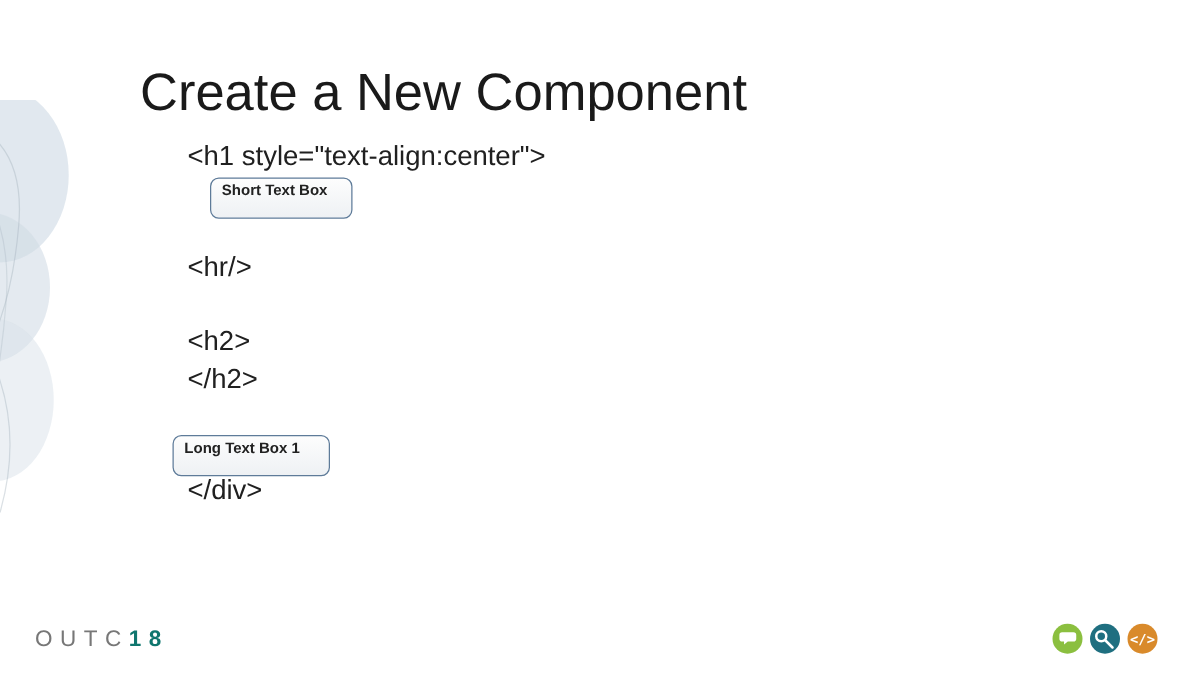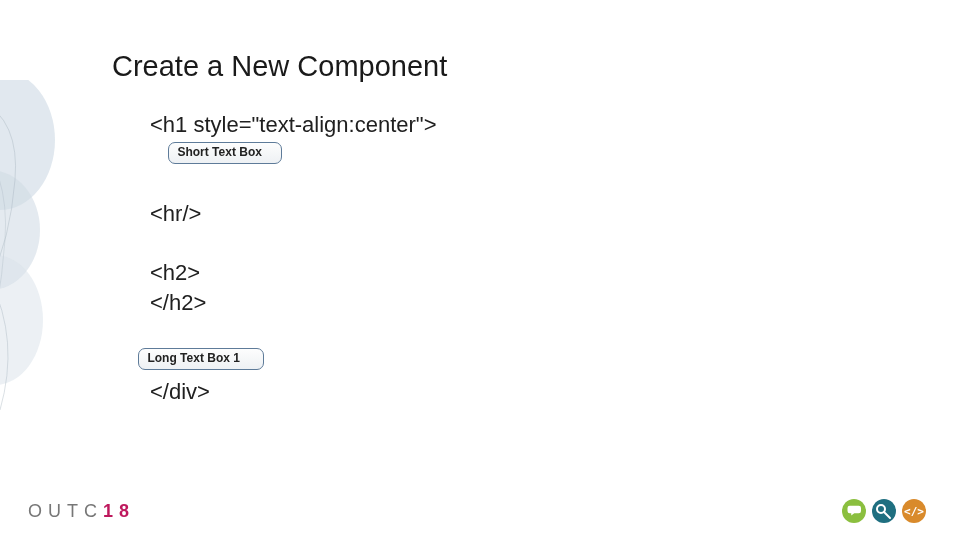--- a/index.html
+++ b/index.html
@@ -1,28 +1,28 @@
 <!DOCTYPE html>
 <html><head>
 <meta charset="utf-8">
 <style>
   html,body{margin:0;padding:0;width:960px;height:540px;background:#fff;font-family:"Segoe UI",Arial,sans-serif;overflow:hidden}
   .deco{position:absolute;left:-40px;top:80px;width:120px;height:360px;pointer-events:none}
   .deco svg{width:100%;height:100%}
-  .title{position:absolute;left:112px;top:50px;font-size:29px;color:#1a1a1a;font-weight:400}
+  .title{position:absolute;left:112px;top:50px;font-size:42px;color:#1a1a1a;font-weight:400}
   .code{position:absolute;left:150px;top:110px;font-size:22px;color:#202020;line-height:1.35}
   .code .row{white-space:pre}
   .rel{position:relative;display:inline-block}
-  .pill{position:absolute;background:linear-gradient(#fdfdfd,#eef1f4);border:1px solid #5e7b99;border-radius:7px;font-size:12px;font-weight:700;color:#222;padding:2px 8px 4px;line-height:14px;box-shadow:0 0 0 rgba(0,0,0,0)}
+  .pill{position:absolute;background:linear-gradient(#fdfdfd,#eef1f4);border:1px solid #5e7b99;border-radius:7px;font-size:12px;font-weight:700;color:#222;padding:2px 8px 15px;line-height:14px;box-shadow:0 0 0 rgba(0,0,0,0)}
   .p1{left:-6px;top:2px;width:96px}
   .p2{left:0;top:1px;width:108px}
   .p3{left:-36px;top:0;width:108px}
   .behind{color:#222}
   .footer{position:absolute;left:28px;bottom:18px;letter-spacing:6px;font-size:18px;color:#777;font-weight:400}
-  .footer b{font-weight:700;color:#be185d}
+  .footer b{font-weight:700;color:#0f766e}
   .icons{position:absolute;right:28px;bottom:14px}
   .icons svg{display:block}
 </style>
 </head>
 <body>
 
 <div class="deco">
 <svg viewBox="0 0 120 360">
   <g fill="none" opacity="0.55">
     <ellipse cx="40" cy="60" rx="55" ry="70" fill="#c9d6e2"></ellipse>

